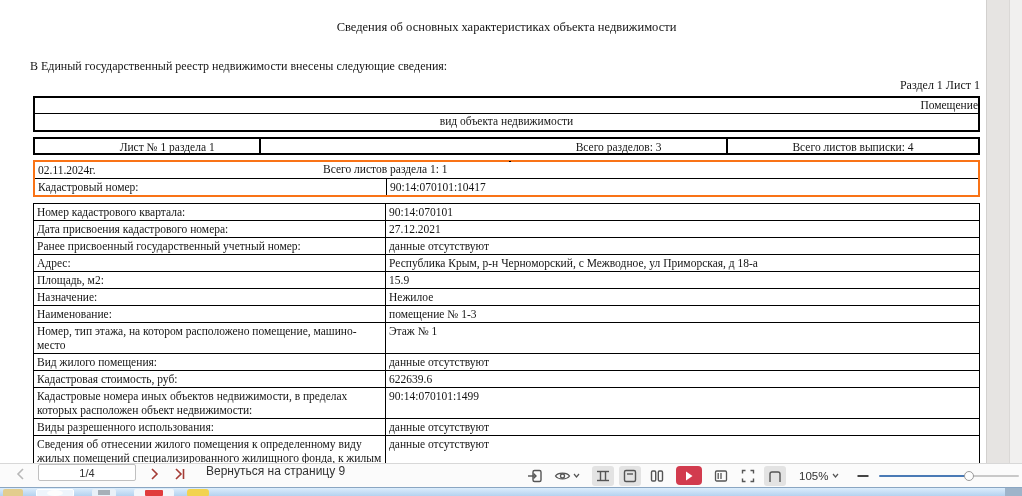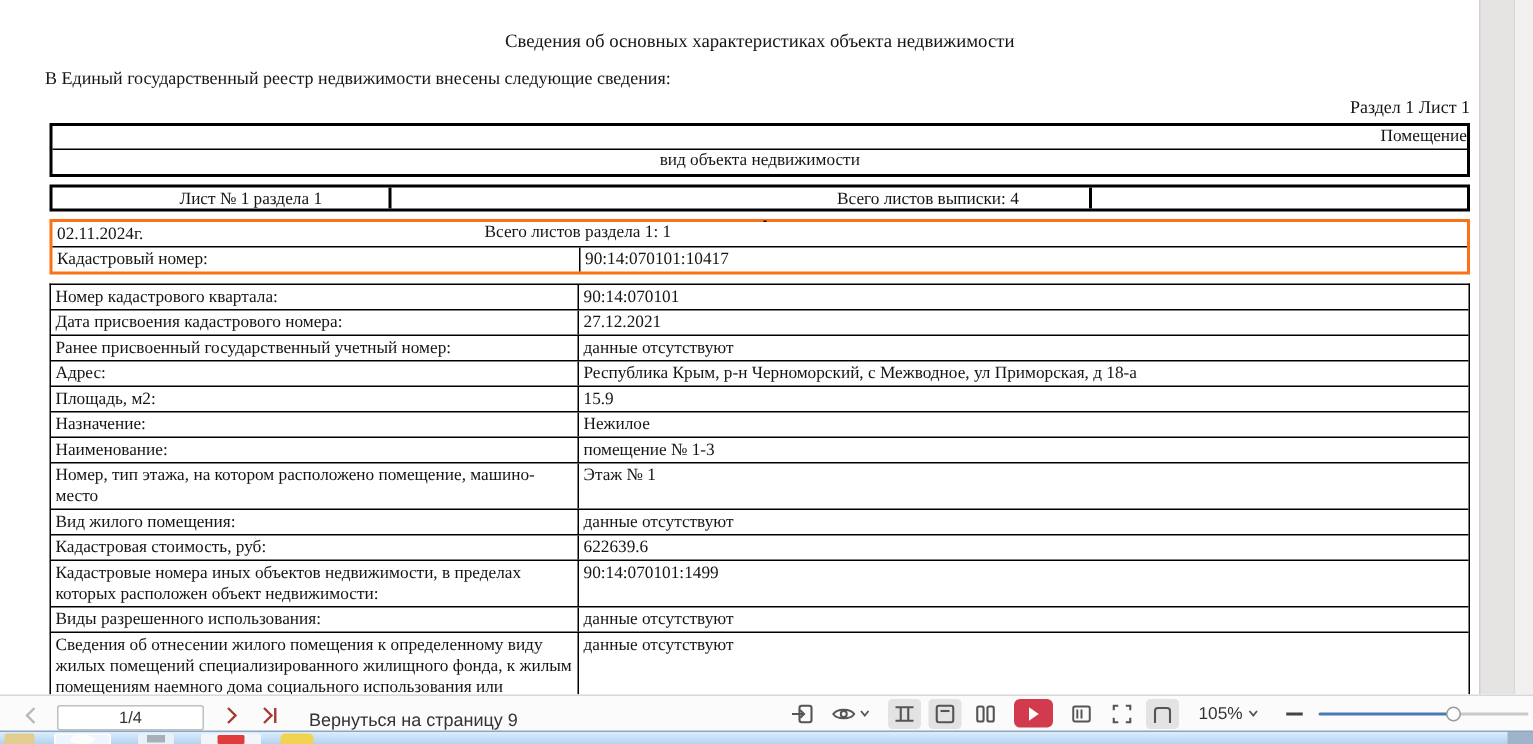--- a/index.html
+++ b/index.html
@@ -6,21 +6,21 @@
   html,body { width:1022px; height:496px; overflow:hidden; background:#fff; }
   .viewer { position:relative; width:1022px; height:496px; font-family:"Liberation Serif", serif; color:#151515; }
 
   
   .doc-area { position:absolute; left:0; top:0; width:1022px; height:463px; background:#fff; overflow:hidden; }
   .side-strip { position:absolute; top:0; right:0; width:36px; height:463px; background:#e6e4e2; border-left:1px solid #d2d0ce; }
   .scroll-col { position:absolute; right:0; top:0; width:13px; height:463px; background:#f1f0ef; border-left:1px solid #dad8d6; }
   .content { position:absolute; left:33px; top:0; width:947px; }
 
   .doc-title { margin-top:20px; text-align:center; font-size:12.5px; }
-  .doc-intro { margin-top:10px; margin-left:-3px; font-size:12px; }
+  .doc-intro { margin-top:24px; margin-left:-3px; font-size:12px; }
   .section-sheet { margin-top:4px; margin-bottom:3px; text-align:right; font-size:12px; }
 
   .tableA { border:2px solid #000; }
   .tableA .hrow { height:16px; line-height:15px; text-align:center; font-size:11.5px; }
   .tableA .hrow:first-child { border-bottom:1px solid #000;text-align:right; }
 
   .tableB { display:flex; border:2px solid #000; margin-top:5px; height:18px; }
   .tableB .bcell { line-height:14px; padding-top:1px; text-align:center; font-size:11.5px; border-right:2px solid #000; }
   .tableB .bcell:nth-child(1){ width:24%;padding-left:40px; } .tableB .bcell:nth-child(2){ width:26.5%;margin-top:22px; }
   .tableB .bcell:nth-child(3){ width:23%; } .tableB .bcell:nth-child(4){ width:26.5%; border-right:none; }
@@ -31,21 +31,21 @@
   .flexrow { display:flex; }
   .lcell { width:352px; border-right:1px solid #000; padding:1px 3px; line-height:14px; font-size:11.5px; }
   .vcell { flex:1; padding:1px 3px; line-height:14px; font-size:11.5px; }
 
   .tableM { border:1px solid #000; border-bottom:none; margin-top:6px; }
   .tableM .flexrow { border-bottom:1px solid #000; }
 
   
   .toolbar { position:absolute; left:0; top:463px; width:1022px; height:24px; background:#fbfbfb;
              border-top:1px solid #d8d8d8; font-family:"Liberation Sans", sans-serif; }
-  .nav { position:absolute; left:10px; top:0; height:23px; display:flex; align-items:flex-end; }
+  .nav { position:absolute; left:10px; top:0; height:23px; display:flex; align-items:flex-start; }
   .navbtn { width:20px; height:20px; display:flex; align-items:center; justify-content:center; }
   .page-input { width:98px; height:17px; margin:0 8px; border:1px solid #c0c0c0; border-radius:2px;
                 text-align:center; font-size:11px; color:#333; background:#fff; font-family:"Liberation Sans", sans-serif; }
   .return-label { margin-left:16px; font-size:12px; color:#333; }
 
   .tools { position:absolute; left:524px; top:0; height:23px; display:flex; align-items:center; gap:5px; }
   .tool { min-width:22px; height:20px; display:flex; align-items:center; justify-content:center; border-radius:3px; }
   .tool.active { background:#e3e3e3; }
   .play-btn { width:26px; height:19px; background:#d23b4e; border-radius:4px; display:flex; align-items:center; justify-content:center; margin:0 3px; }
   .zoom-level { display:flex; align-items:center; margin-left:8px; font-size:11.5px; color:#333; gap:4px; }
@@ -85,20 +85,21 @@
       <div class="section-sheet">Раздел 1 Лист 1</div>
 
       <div class="tableA">
         <div class="hrow">Помещение</div>
         <div class="hrow">вид объекта недвижимости</div>
       </div>
 
       <div class="tableB">
         <div class="bcell">Лист № 1 раздела 1</div>
         <div class="bcell">Всего листов раздела 1: 1</div>
+        <div class="bcell">Всего разделов: 3</div>
         <div class="bcell">Всего листов выписки: 4</div>
       </div>
 
       <div class="boxC">
         <div class="date-row">02.11.2024г.</div>
         <div class="flexrow">
           <div class="lcell">Кадастровый номер:</div>
           <div class="vcell">90:14:070101:10417</div>
         </div>
       </div>

